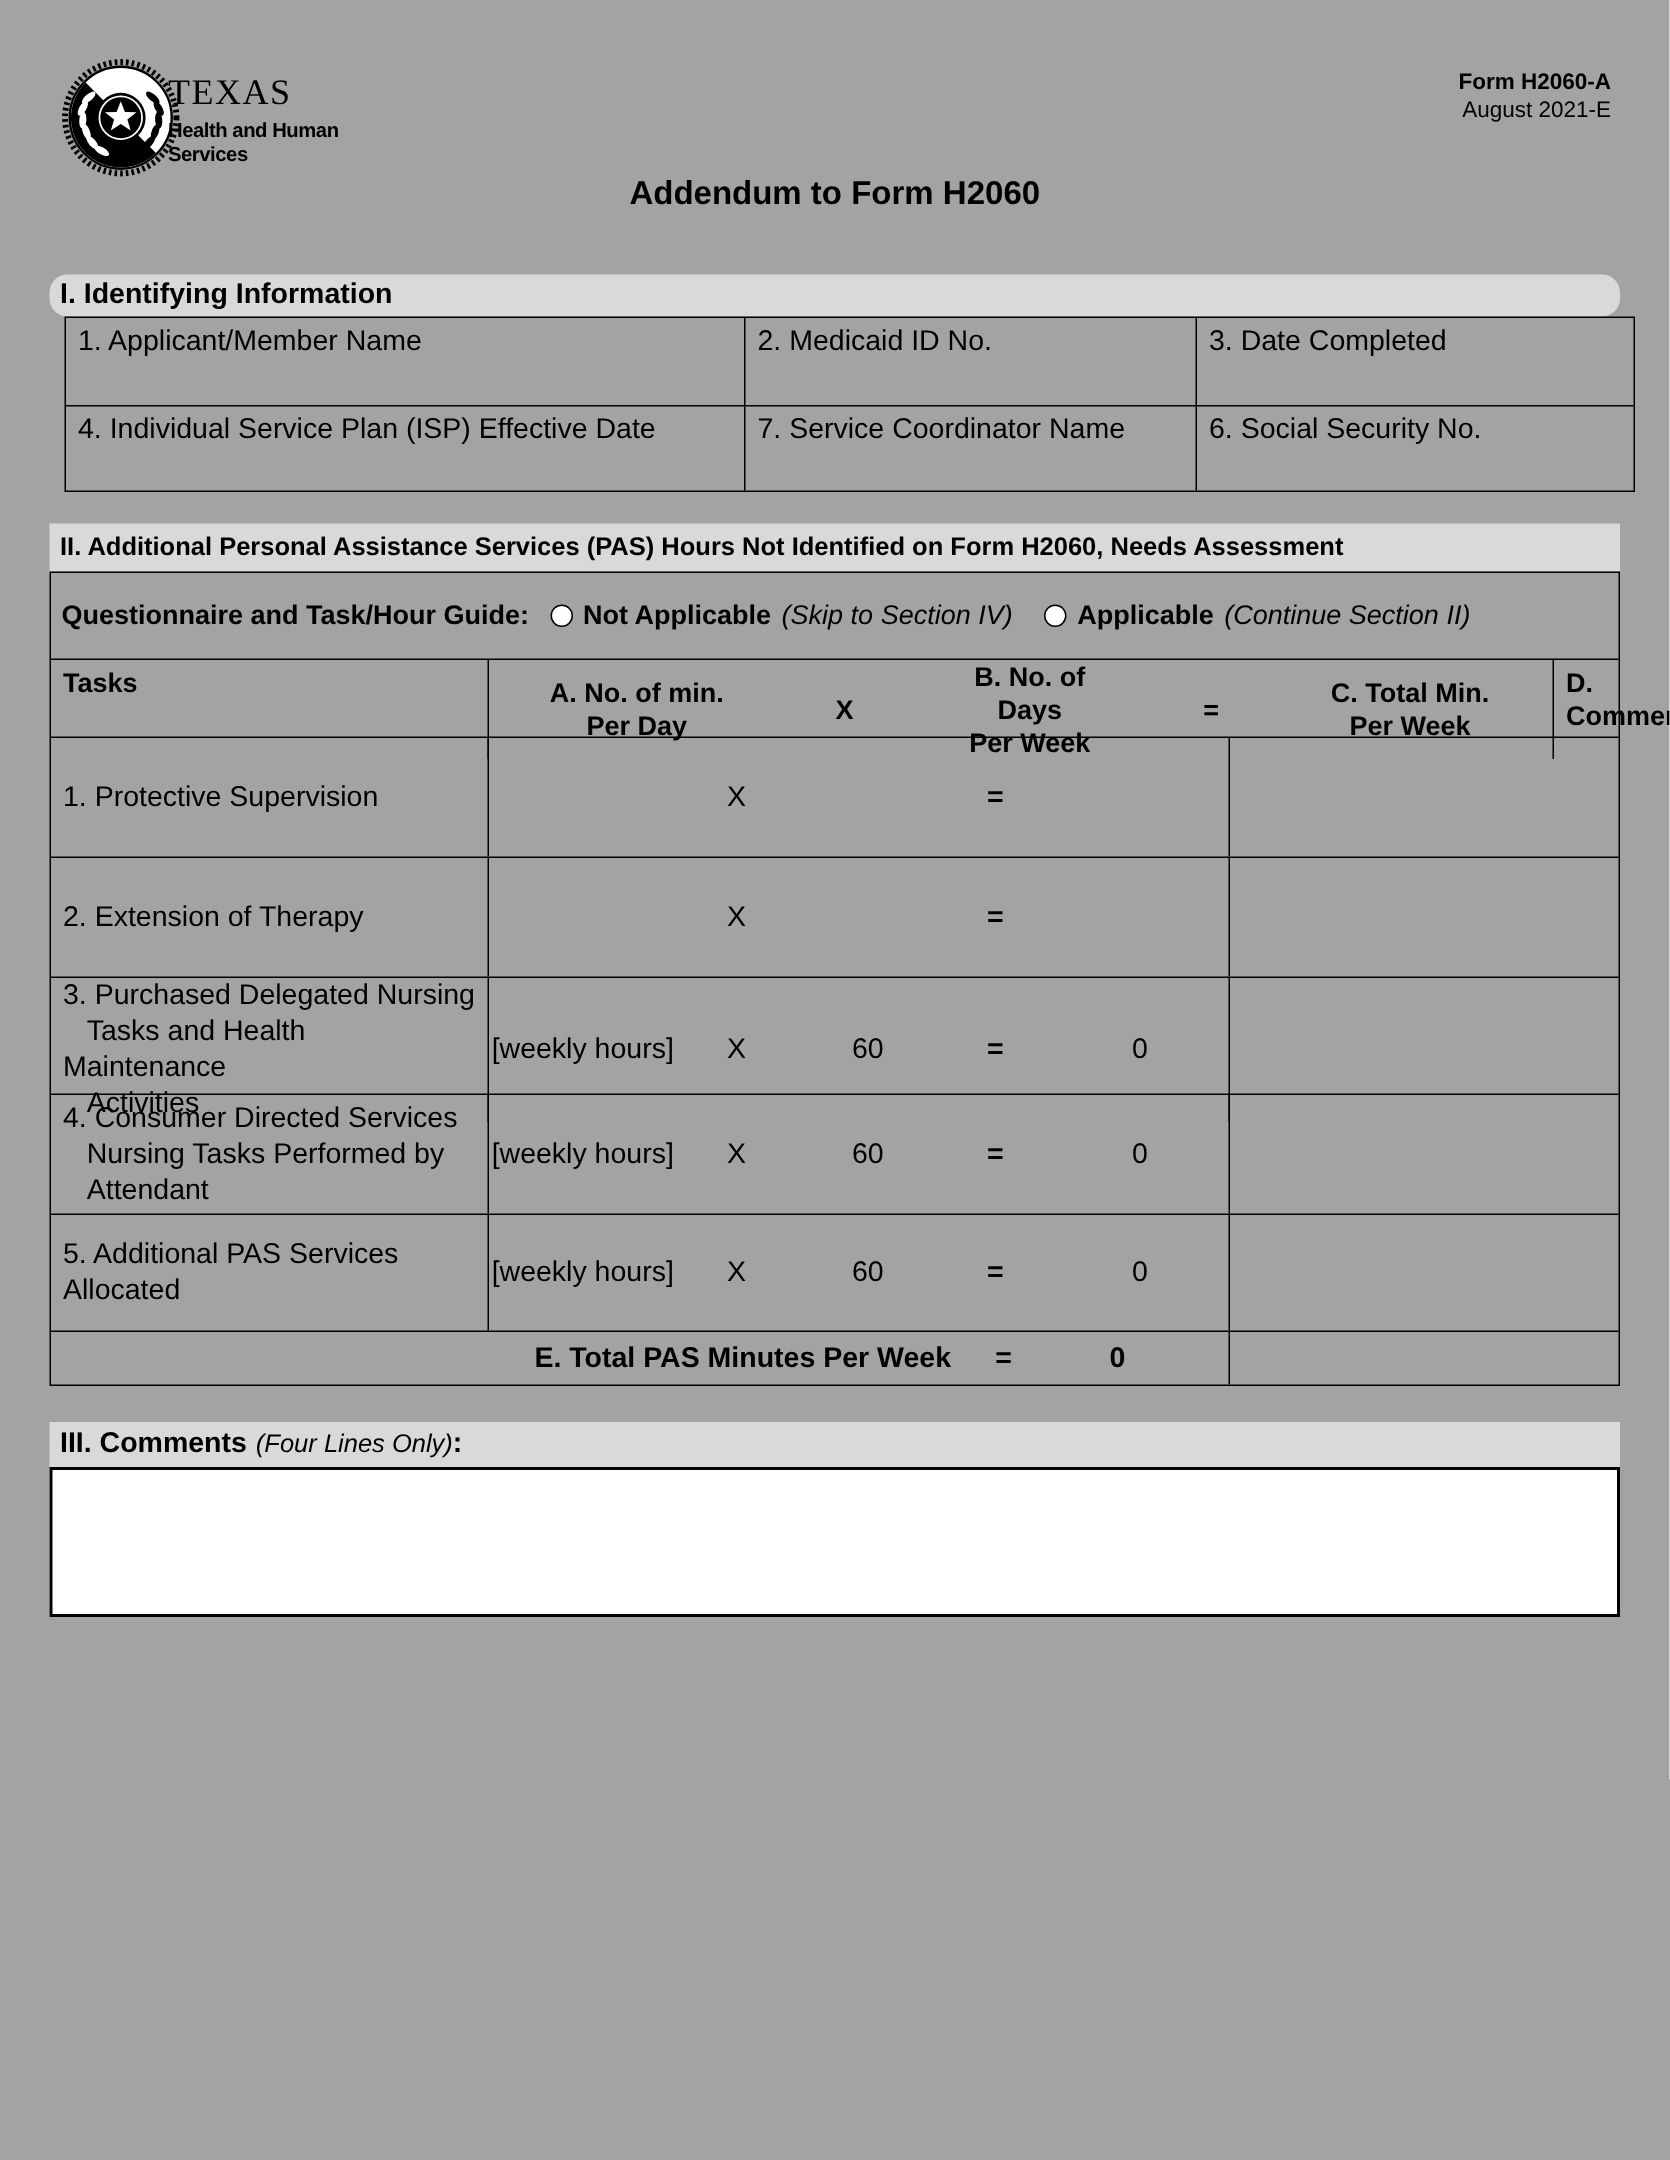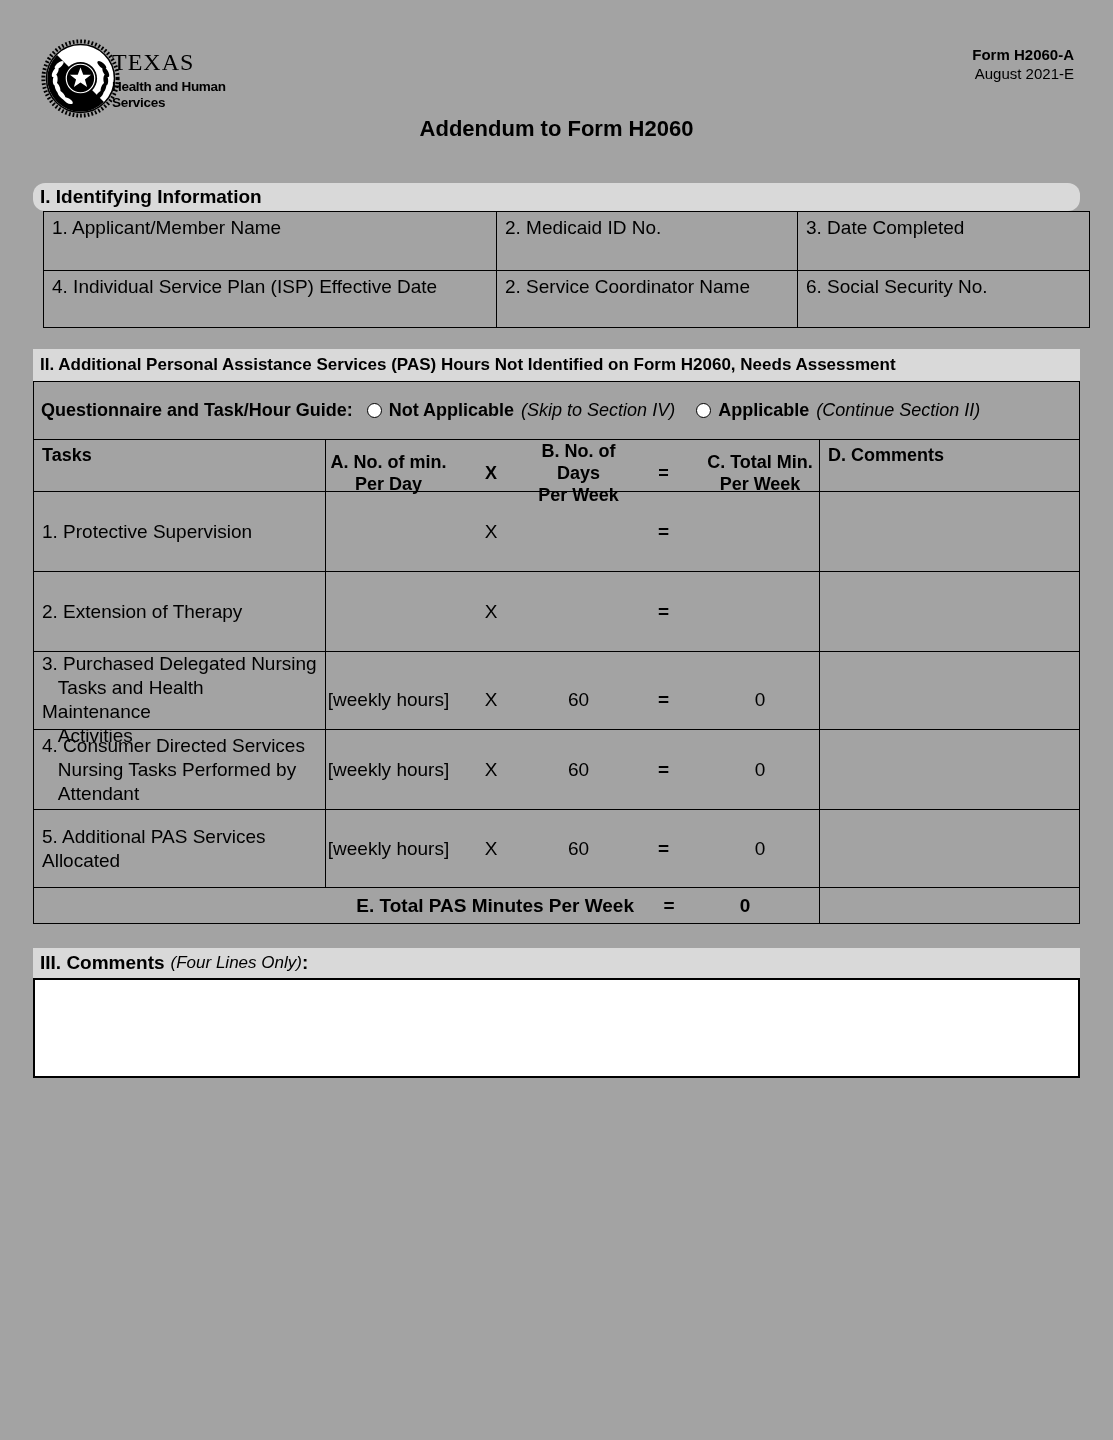--- a/index.html
+++ b/index.html
@@ -60,21 +60,21 @@
   .gap2{width:21px;flex:none;}
 
   .t-grid{display:grid;grid-template-columns:292px 125px 80px 95px 75px 118px 1fr;box-sizing:border-box;}
   .t-row{border-bottom:1px solid #000;box-sizing:border-box;}
   .t-cell{display:flex;align-items:center;justify-content:center;box-sizing:border-box;font-size:19px;}
   .t-cell.task{
     justify-content:flex-start;padding:0 8px;border-right:1px solid #000;
     white-space:pre-wrap;line-height:24px;
   }
   .t-cell.comments{border-left:1px solid #000;}
-  .t-head{height:52px;}
+  .t-head{height:52px;gap:36px;}
   .t-head .t-cell{font-weight:bold;font-size:18px;line-height:22px;white-space:pre-wrap;text-align:center;}
   .t-head .t-cell.task,.t-head .t-cell.comments{
     align-items:flex-start;justify-content:flex-start;text-align:left;padding:4px 8px;
   }
   .eq{font-weight:bold;}
   .total-row{
     display:grid;grid-template-columns:600px 70px 82px 33px 1fr;height:35px;box-sizing:border-box;
   }
   .total-row .t-cell{font-size:19px;}
   .total-label{justify-content:flex-end;font-weight:bold;}
@@ -144,21 +144,21 @@
     <div class="s1-cell">
       <span class="cell-label">2. Medicaid ID No.</span>
     </div>
     <div class="s1-cell last-col">
       <span class="cell-label">3. Date Completed</span>
     </div>
     <div class="s1-cell last-row">
       <span class="cell-label">4. Individual Service Plan (ISP) Effective Date</span>
     </div>
     <div class="s1-cell last-row">
-      <span class="cell-label">2. Service Coordinator Name</span>
+      <span class="cell-label">7. Service Coordinator Name</span>
     </div>
     <div class="s1-cell last-col last-row">
       <span class="cell-label">6. Social Security No.</span>
     </div>
   </div>
 
   <div class="bar" style="top:349px;height:32px;font-size:17px;">II. Additional Personal Assistance Services (PAS) Hours Not Identified on Form H2060, Needs Assessment</div>
 
   <div class="s2-body">
 

